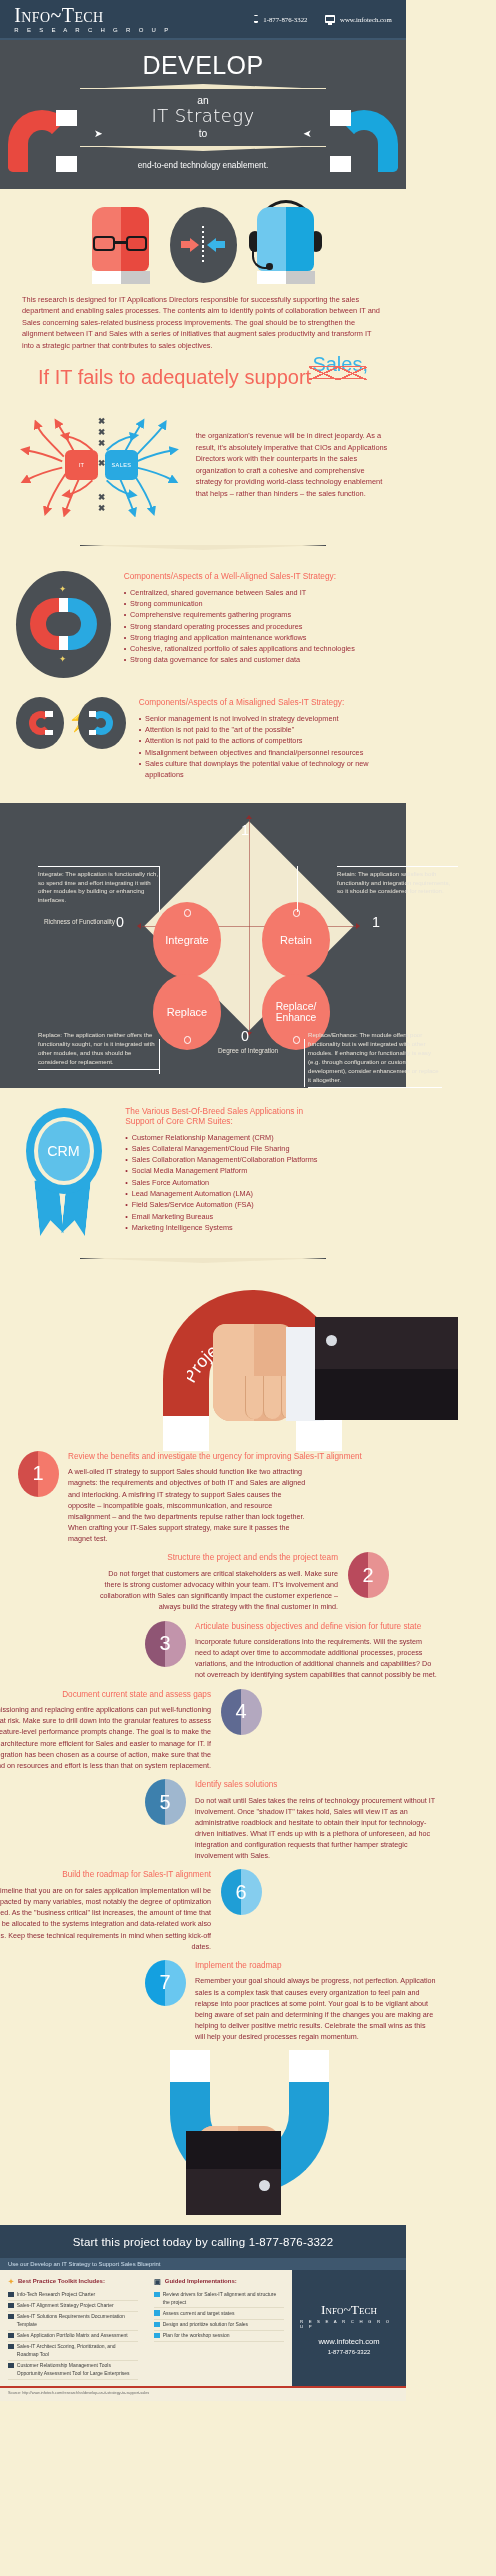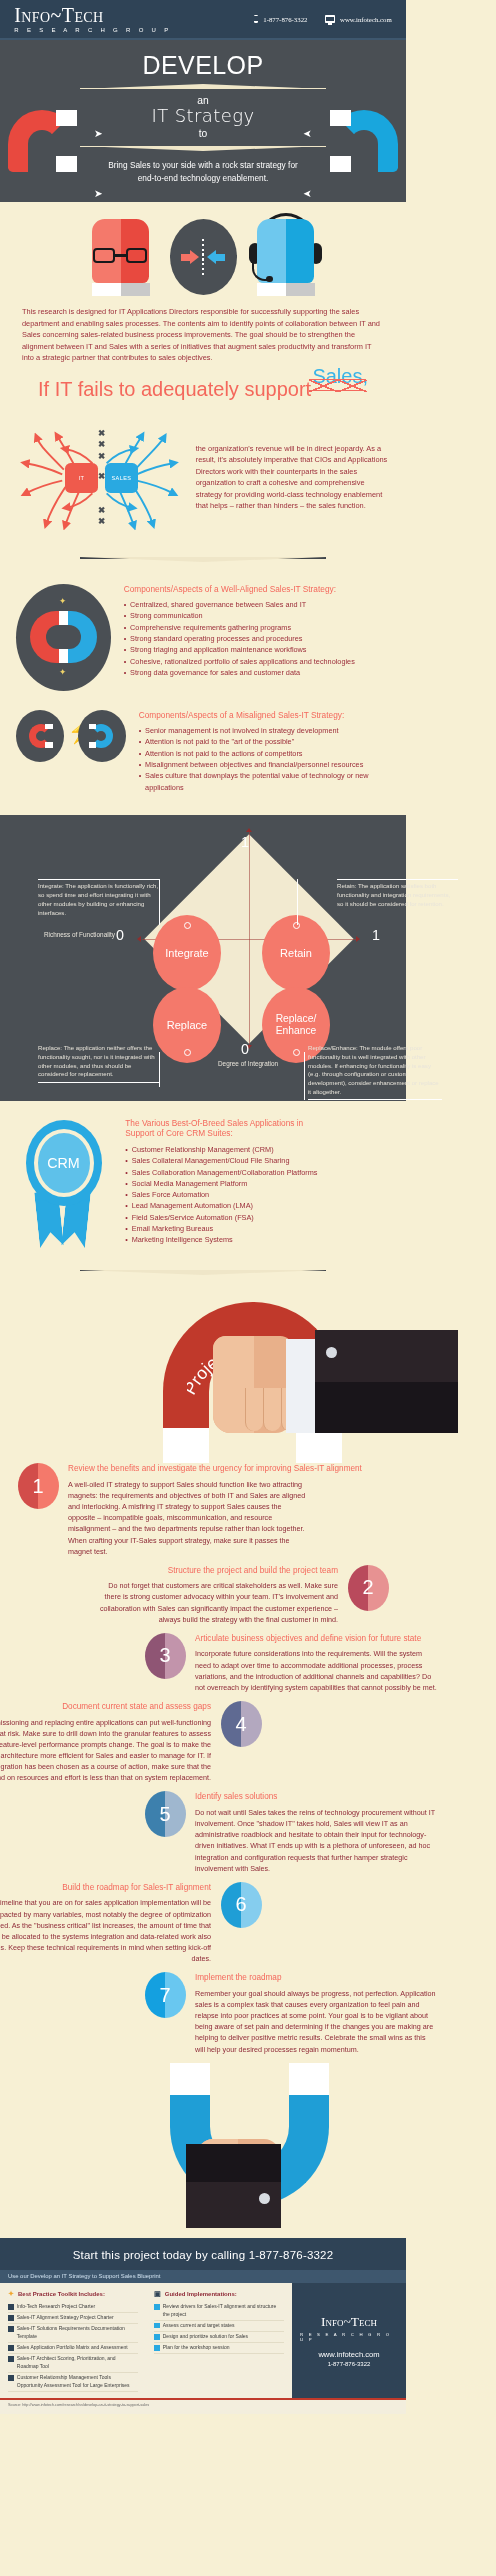--- a/index.html
+++ b/index.html
@@ -427,21 +427,20 @@
     <span class="spark" style="right:94px; top:87px; transform:scaleX(-1);">➤</span>
     <span class="spark" style="right:94px; top:147px; transform:scaleX(-1);">➤</span>
 
     <div class="hero-develop">DEVELOP</div>
     <div class="divider-diamond"></div>
     <div class="hero-an">an</div>
     <div class="hero-big">IT Strategy</div>
     <div class="hero-to">to</div>
     <div class="divider-diamond down"></div>
     <div class="hero-sub">
-      <div>Bring Sales to your side with a rock star strategy for</div>
       <div>end-to-end technology enablement.</div>
     </div>
   </div>
 
   <div class="cream">
     <div class="avatars">
       <div class="head">
         <div class="face">
             <div class="lh" style="background:#f4796b"></div>
             <div class="rh" style="background:#e8493f"></div>
@@ -729,21 +728,21 @@
       </div>
 
       <div class="step">
         <div class="step-inner rev">
           <div class="circle">
             <div class="cl" style="background:#b94a5c"></div>
               <div class="cr" style="background:#e79292"></div>
             <span>2</span>
           </div>
           <div class="step-body right">
-            <div class="step-title">Structure the project and build the project team</div>
+            <div class="step-title">Structure the project and ends the project team</div>
             <div class="step-desc step-indent pull-right">Do not forget that customers are critical stakeholders as well. Make sure there is strong customer advocacy within your team. IT's involvement and collaboration with Sales can significantly impact the customer experience – always build the strategy with the final customer in mind.</div>
           </div>
         </div>
       </div>
 
       <div class="step">
         <div class="step-inner">
           <div class="circle" style="margin-left:127px">
             <div class="cl" style="background:#8f5574"></div>
               <div class="cr" style="background:#c294ab"></div>

